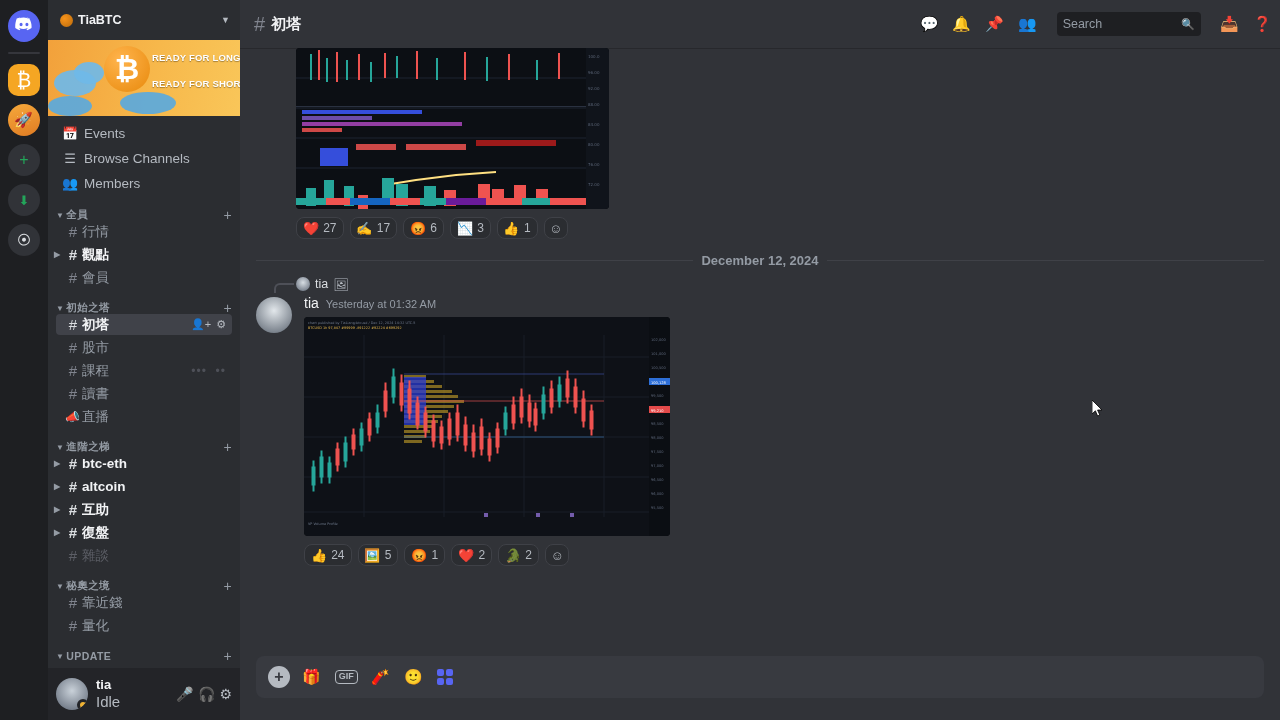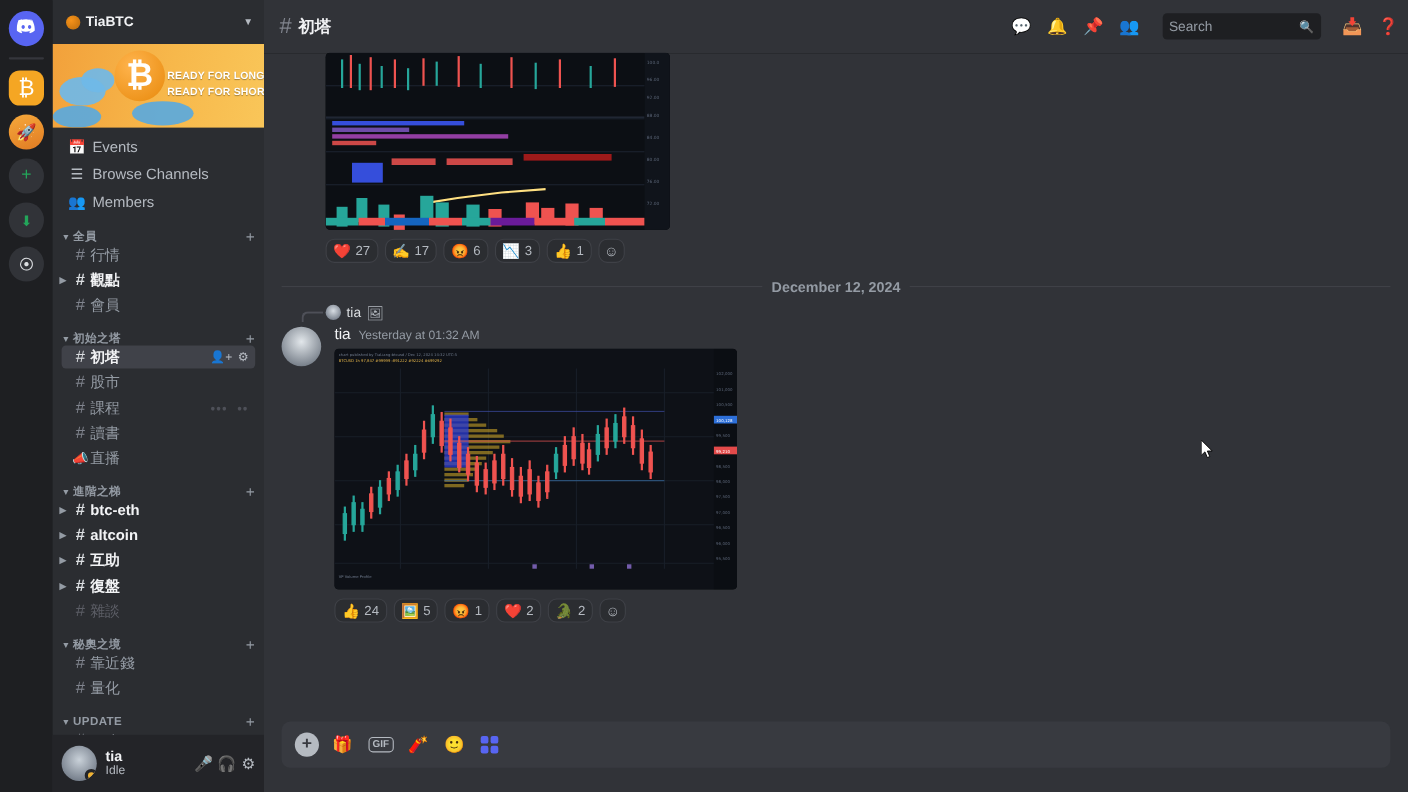--- a/index.html
+++ b/index.html
@@ -47,21 +47,21 @@
   .banner { position: relative; height: 76px; background: linear-gradient(100deg,#f2a13b 0%,#f7b84b 55%,#f9c659 100%); overflow: hidden; flex-shrink: 0; }
   .banner .btc {
     position: absolute; left: 56px; top: 6px; width: 46px; height: 46px; border-radius: 50%;
     background: radial-gradient(circle at 35% 30%, #ffb44d, #e8890b);
     color: #fff; font-size: 30px; font-weight: bold; display: flex; align-items: center; justify-content: center;
   }
   .banner .txt1, .banner .txt2 {
     position: absolute; left: 104px; font-size: 9.5px; font-weight: bold; color: #fff;
     letter-spacing: .2px; text-shadow: 0 1px 1px rgba(0,0,0,.35); white-space: nowrap;
   }
-  .banner .txt1 { top: 24px; }
+  .banner .txt1 { top: 12px; }
   .banner .txt2 { top: 38px; }
   .banner .cloud {
     position: absolute; border-radius: 50%; background: #6fb9e8; opacity: .92;
   }
   .banner .c1 { left: 6px; top: 30px; width: 42px; height: 26px; }
   .banner .c2 { left: 26px; top: 22px; width: 30px; height: 22px; }
   .banner .c3 { left: 72px; top: 52px; width: 56px; height: 22px; background:#5aa9dd; }
   .banner .c4 { left: 0px; top: 56px; width: 44px; height: 20px; background:#5aa9dd; }
 
   .nav-list { padding: 6px 8px 0 8px; }
@@ -100,21 +100,21 @@
   .user-bar {
     height: 52px; background: #232428; display: flex; align-items: center;
     padding: 0 8px; gap: 8px; flex-shrink: 0;
   }
   .avatar-sm { width: 32px; height: 32px; border-radius: 50%; background: #5865f2; position: relative; overflow:hidden;
     background: radial-gradient(circle at 50% 40%, #c9d1d9, #5b6472); }
   .avatar-sm .status { position: absolute; right: -1px; bottom: -1px; width: 12px; height: 12px;
     border-radius: 50%; background: #f0b232; border: 3px solid #232428; }
   .user-meta { flex: 1; min-width: 0; }
   .user-name { font-size: 13px; font-weight: bold; color: #f2f3f5; line-height: 1.1; }
-  .user-status { font-size: 11px; color: #b5bac1; }
+  .user-status { font-size: 15px; color: #b5bac1; }
   .user-icons { display: flex; gap: 4px; color: #b5bac1; font-size: 14px; align-items: center; }
   .user-icons .strike { color: #ed4245; }
 
   
   .main { flex: 1; display: flex; flex-direction: column; background: #313338; min-width: 0; }
   .topbar {
     height: 48px; display: flex; align-items: center; padding: 0 8px 0 14px;
     box-shadow: 0 1px 0 rgba(0,0,0,.2); flex-shrink: 0;
   }
   .topbar .hash { font-size: 20px; color: #80848e; margin-right: 6px; }

